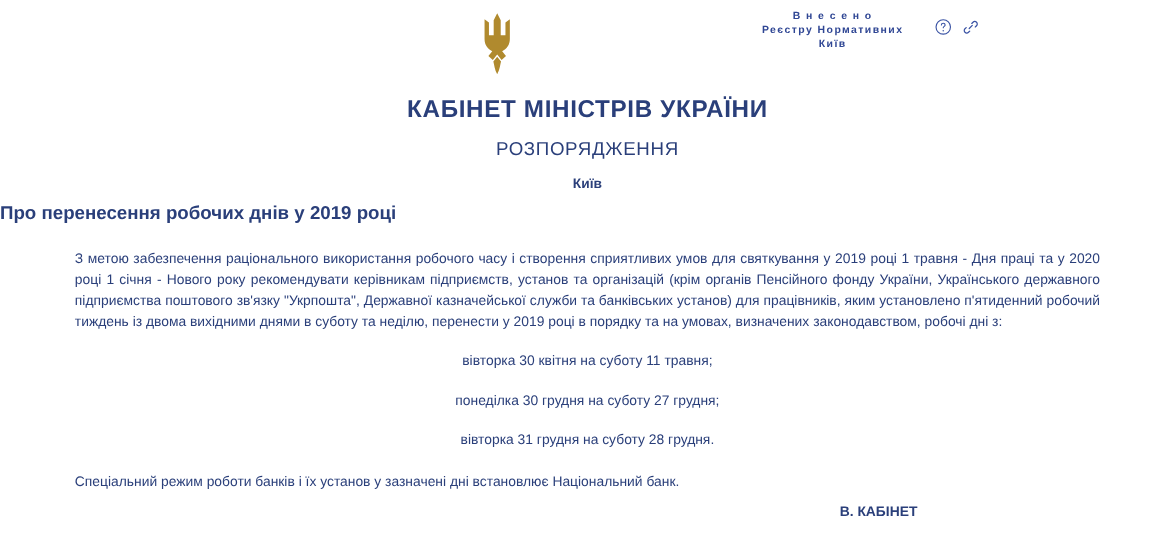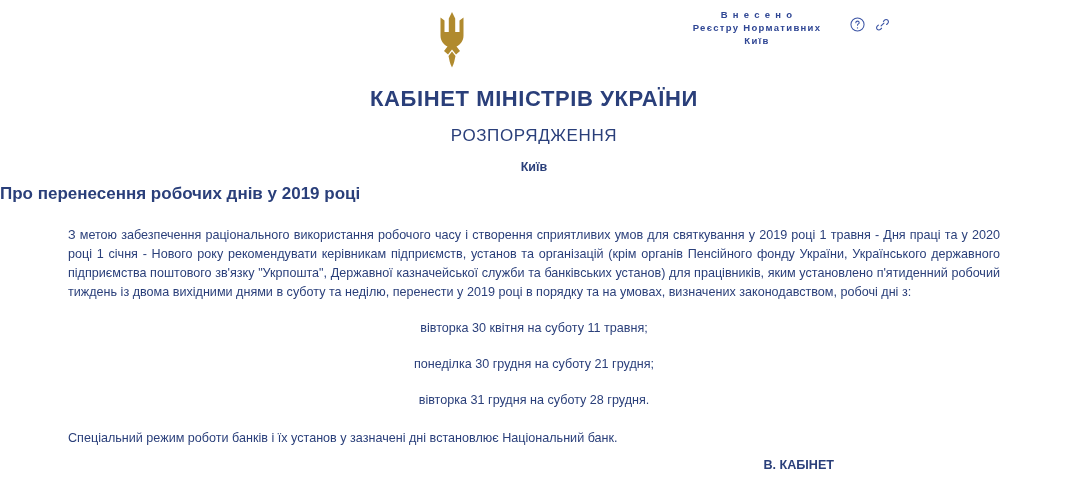--- a/index.html
+++ b/index.html
@@ -187,21 +187,21 @@
 
   <div class="doc">
     <div class="h-cabinet">КАБІНЕТ МІНІСТРІВ УКРАЇНИ</div>
     <div class="h-type">РОЗПОРЯДЖЕННЯ</div>
     <div class="h-city">Київ</div>
     <div class="h-title">Про перенесення робочих днів у 2019 році</div>
 
     <div class="body-wrap">
       <p class="para">З метою забезпечення раціонального використання робочого часу і створення сприятливих умов для святкування у 2019 році 1 травня - Дня праці та у 2020 році 1 січня - Нового року рекомендувати керівникам підприємств, установ та організацій (крім органів Пенсійного фонду України, Українського державного підприємства поштового зв'язку "Укрпошта", Державної казначейської служби та банківських установ) для працівників, яким установлено п'ятиденний робочий тиждень із двома вихідними днями в суботу та неділю, перенести у 2019 році в порядку та на умовах, визначених законодавством, робочі дні з:</p>
       <p class="para list-item">вівторка 30 квітня на суботу 11 травня;</p>
-      <p class="para list-item">понеділка 30 грудня на суботу 21 грудня;</p>
+      <p class="para list-item">понеділка 30 грудня на суботу 27 грудня;</p>
       <p class="para list-item">вівторка 31 грудня на суботу 28 грудня.</p>
       <p class="para tail">Спеціальний режим роботи банків і їх установ у зазначені дні встановлює Національний банк.</p>
     </div>
   </div>
 
   <div class="sign">
     <div class="sign-row">
       <span class="sign-title">Прем'єр-міністр України</span>
       <span class="sign-name">В. КАБІНЕТ</span>
     </div>

